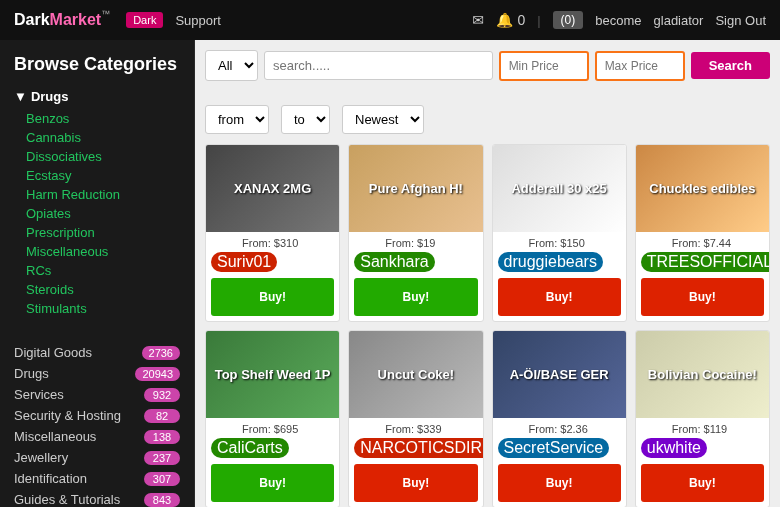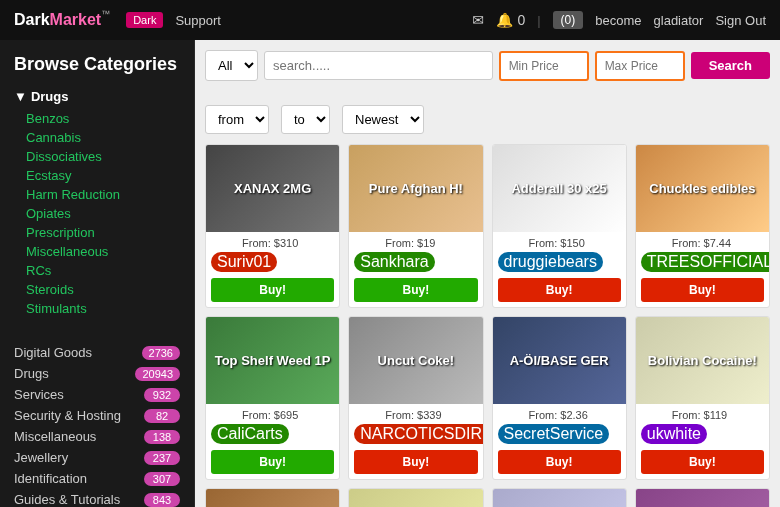--- a/index.html
+++ b/index.html
@@ -51,21 +51,21 @@
     .product-grid { display: grid; grid-template-columns: repeat(4, 1fr); gap: 8px; }
     .product-card { background: #fff; border: 1px solid #ddd; border-radius: 3px; overflow: hidden; }
     .product-img { width: 100%; height: 87px; object-fit: cover; position: relative; overflow: hidden; }
     .product-info { padding: 5px; }
     .product-price { font-size: 11px; color: #444; margin-bottom: 3px; margin-left: 31px; }
     .vendor-badge { display: inline-block; padding: 1px 6px; border-radius: 10px; font-size: 16px; color: #fff; margin-bottom: 4px; }
     .vendor-red { background: #cc2200; }
     .vendor-green { background: #228800; }
     .vendor-blue { background: #0369a1; }
     .vendor-purple { background: #7700cc; }
-    .buy-btn { display: block; width: 100%; padding: 5px; border: none; border-radius: 3px; color: #fff; font-weight: bold; font-size: 12px; cursor: pointer; text-align: center; margin-top: 2px; }
+    .buy-btn { display: block; width: 100%; padding: 12px; border: none; border-radius: 3px; color: #fff; font-weight: bold; font-size: 12px; cursor: pointer; text-align: center; margin-top: 2px; }
     .buy-red { background: #dd2200; }
     .buy-green { background: #22aa00; }
 
     .overlay-text { position: absolute; top: 0; left: 0; right: 0; bottom: 0; display: flex; flex-direction: column; align-items: center; justify-content: center; color: #fff; font-weight: bold; text-align: center; padding: 4px; font-size: 13px; text-shadow: 1px 1px 2px #000; }
   </style>
 </head>
 <body>
 
 <div class="header">
   <div class="logo">

